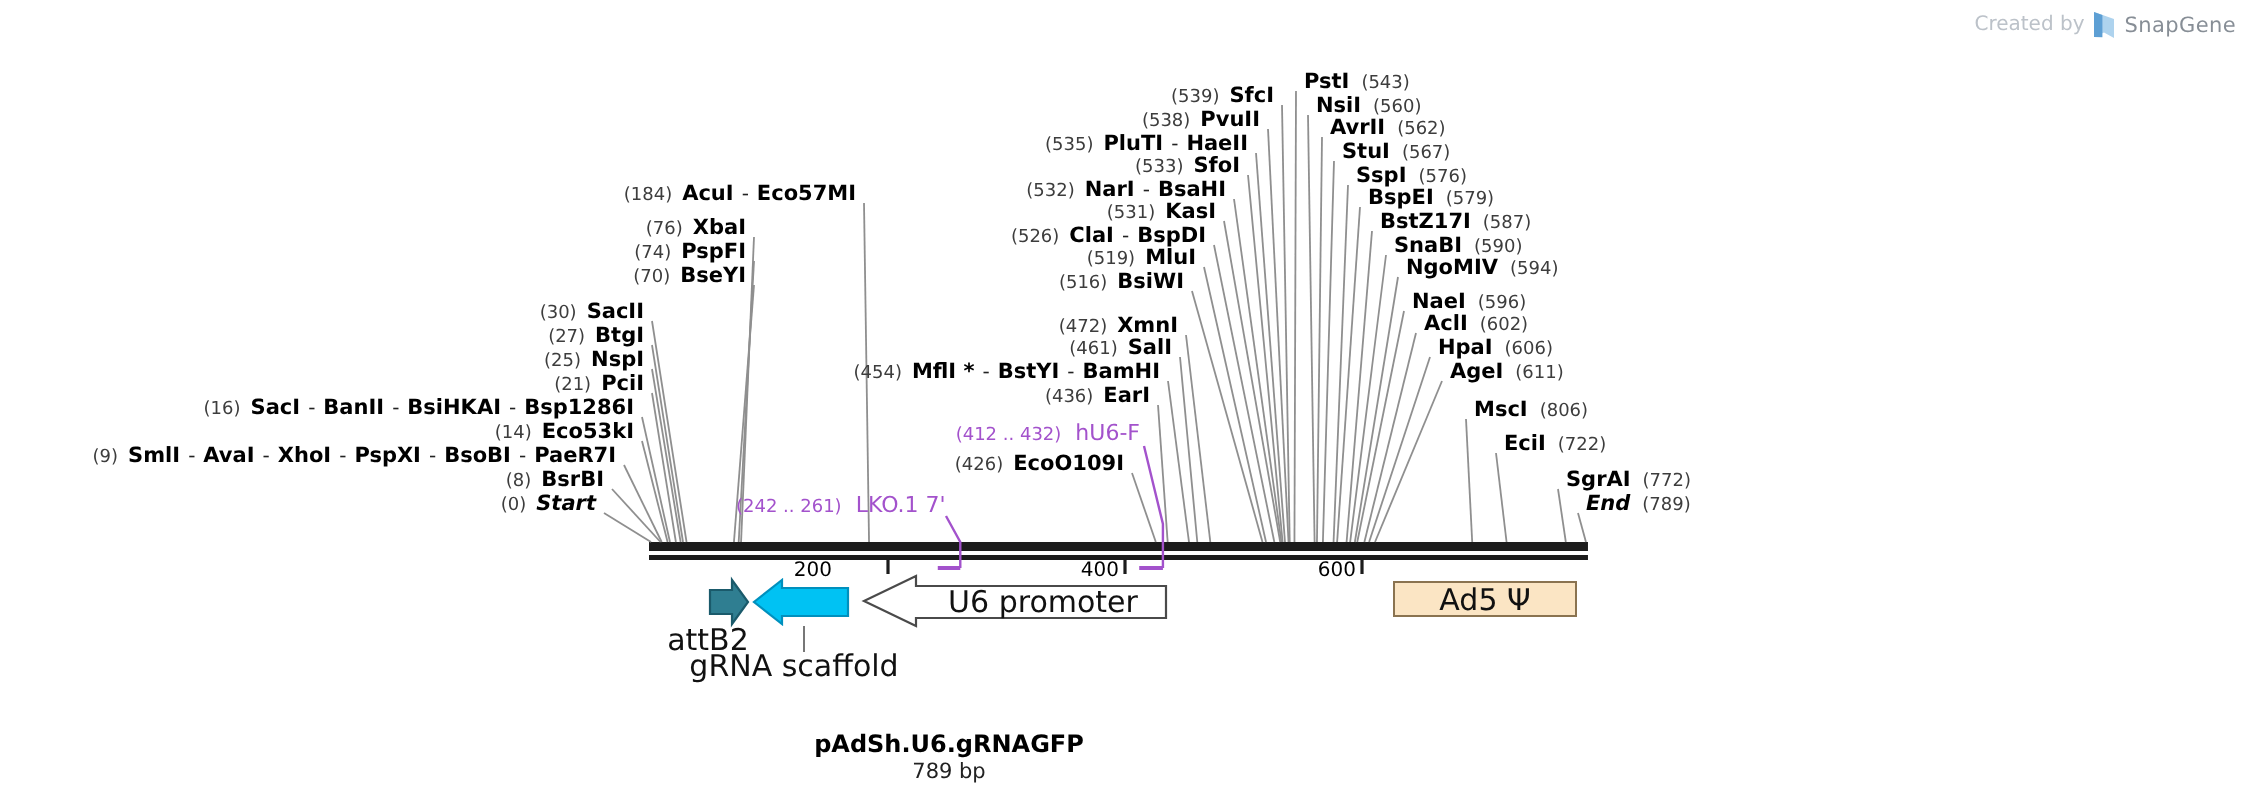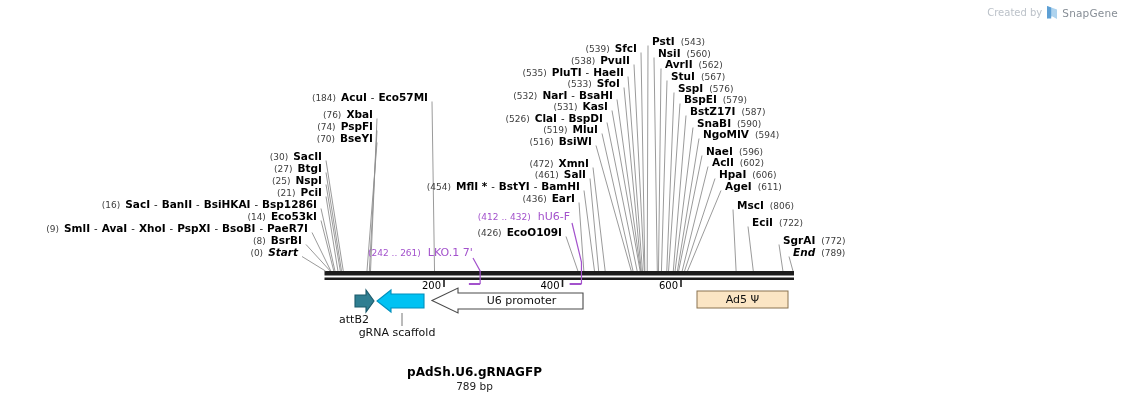--- a/index.html
+++ b/index.html
@@ -11,21 +11,21 @@
                 color:#000;line-height:13px;}
   .enzyme-label.align-right{transform:translateX(-100%);}
   .enzyme-label .num{font-weight:normal;font-size:9px;color:#3d3d3d;margin-right:5px;}
   .enzyme-label.fmt-right .num{margin-right:0;margin-left:6px;}
   .enzyme-label .sep{font-weight:normal;font-size:10px;color:#222;padding:0 4px;}
   .enzyme-label .nm.it{font-style:italic;}
   .tick-label{position:absolute;font-size:10px;color:#000;transform:translateX(-100%);line-height:11px;}
   .primer-label{position:absolute;white-space:nowrap;font-size:11px;line-height:13px;}
   .primer-label.align-right{transform:translateX(-100%);}
   .primer-label .rng{font-size:9px;margin-right:7px;}
-  .feature-label{position:absolute;font-size:11px;color:#111;white-space:nowrap;
+  .feature-label{position:absolute;font-size:15px;color:#111;white-space:nowrap;
                  transform:translate(-50%,0);line-height:12px;}
   .feature-label.inside{transform:translate(-50%,-50%);}
   .title-block{position:absolute;left:0;top:365px;width:949px;text-align:center;z-index:2;}
   .map-title{font-size:12px;font-weight:bold;color:#000;line-height:15px;}
   .map-length{font-size:10.5px;color:#222;line-height:13px;}
   .watermark{position:absolute;top:5px;right:5px;display:flex;align-items:center;gap:4px;z-index:2;}
   .wm-created{font-size:10px;color:#bcc2c9;}
   .wm-brand{font-size:10.5px;color:#878e96;letter-spacing:0.2px;}
 </style>
 </head>
@@ -86,21 +86,21 @@
       <line x1="468.885" y1="284" x2="480.14250000000004" y2="284" stroke="#a352cc" stroke-width="2"></line>
       <polyline points="572,223 581.46,262 581.46,284" fill="none" stroke="#a352cc" stroke-width="1.2"></polyline>
       <line x1="569.61" y1="284" x2="581.46" y2="284" stroke="#a352cc" stroke-width="2"></line>
       <polygon points="355,295 366,295 366,290 374,301 366,312 366,307 355,307" fill="#2f7e91" stroke="#1a5a6b" stroke-width="1.1"></polygon>
       <polygon points="424,294 391,294 391,290 377,301 391,312 391,308 424,308" fill="#00c2f3" stroke="#0090bd" stroke-width="1.1"></polygon>
       <line x1="402" y1="313" x2="402" y2="326" stroke="#777" stroke-width="1"></line>
       <polygon points="583,293 458,293 458,288 432,300.5 458,313 458,309 583,309" fill="#ffffff" stroke="#4a4a4a" stroke-width="1.1"></polygon>
       <rect x="697" y="291" width="91" height="17" fill="#fbe5c4" stroke="#8a7350" stroke-width="1"></rect>
     </svg>
   <div id="label-layer">
-      <div class="tick-label" style="left: 441px; top: 280px;">200</div>
+      <div class="tick-label" style="left: 416px; top: 280px;">200</div>
       <div class="tick-label" style="left: 559.5px; top: 280px;">400</div>
       <div class="tick-label" style="left: 678px; top: 280px;">600</div>
       <div class="enzyme-label align-right" style="left: 428px; top: 90.5px;"><span class="num">(184)</span><span class="nm">AcuI</span><span class="sep">-</span><span class="nm">Eco57MI</span></div>
       <div class="enzyme-label align-right" style="left: 373px; top: 107.5px;"><span class="num">(76)</span><span class="nm">XbaI</span></div>
       <div class="enzyme-label align-right" style="left: 373px; top: 119.5px;"><span class="num">(74)</span><span class="nm">PspFI</span></div>
       <div class="enzyme-label align-right" style="left: 373px; top: 131.5px;"><span class="num">(70)</span><span class="nm">BseYI</span></div>
       <div class="enzyme-label align-right" style="left: 322px; top: 149.5px;"><span class="num">(30)</span><span class="nm">SacII</span></div>
       <div class="enzyme-label align-right" style="left: 322px; top: 161.5px;"><span class="num">(27)</span><span class="nm">BtgI</span></div>
       <div class="enzyme-label align-right" style="left: 322px; top: 173.5px;"><span class="num">(25)</span><span class="nm">NspI</span></div>
       <div class="enzyme-label align-right" style="left: 322px; top: 185.5px;"><span class="num">(21)</span><span class="nm">PciI</span></div>

